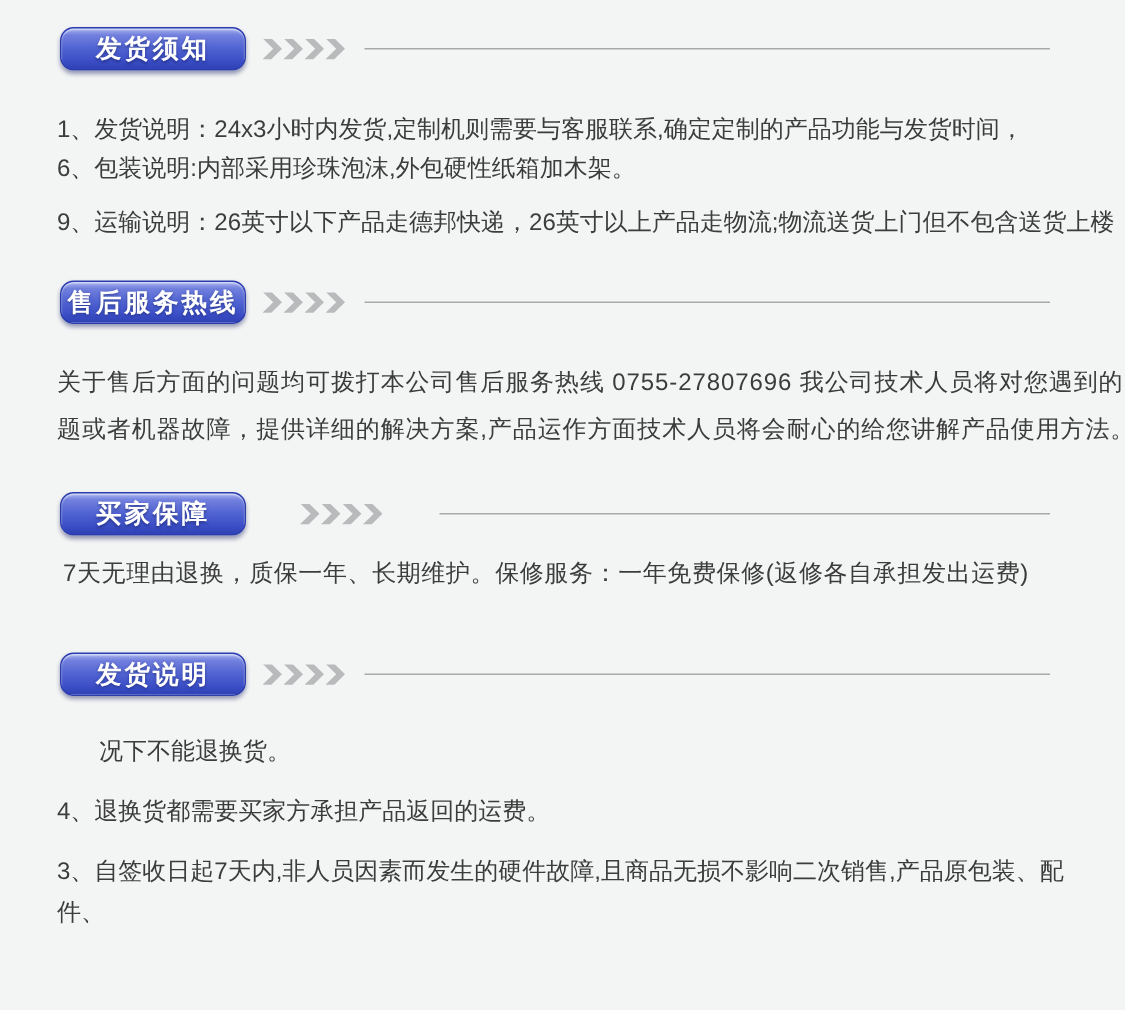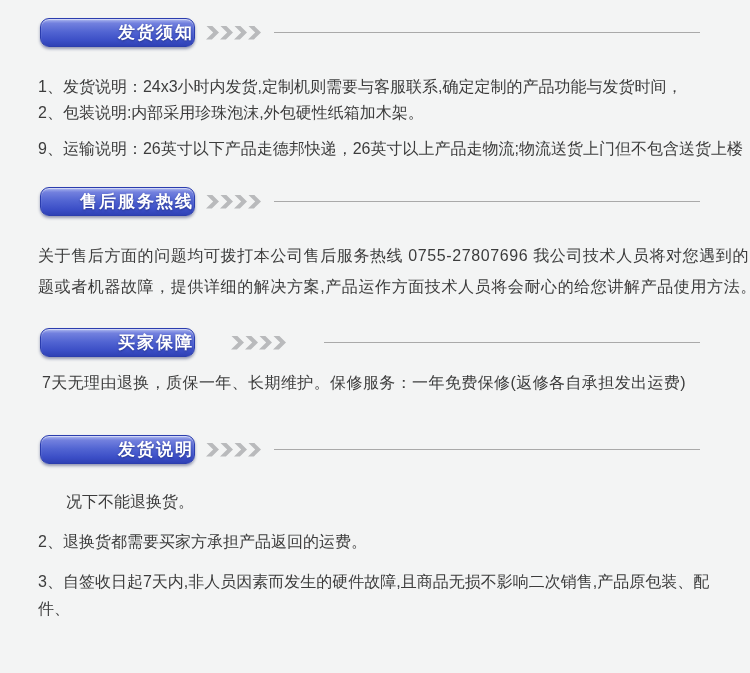--- a/index.html
+++ b/index.html
@@ -11,28 +11,27 @@
     overflow:hidden;
   }
   .section-header{
     display:flex;align-items:center;
     padding:0 50px 0 40px;
   }
   .header-btn{
     flex:0 0 auto;
     width:122px;height:27px;
     border-radius:9px;
-    text-align:right;line-height:27px;
+    text-align:center;line-height:27px;
     color:#fff;font-size:17px;font-weight:bold;letter-spacing:2px;
     background:linear-gradient(to bottom,#aab5ee 0%,#7280de 16%,#5164d2 48%,#3b4ec6 80%,#2f41b5 100%);
     border:1px solid #2b3dae;
     box-shadow:0 2px 3px rgba(30,40,100,.45), inset 0 1px 1px rgba(255,255,255,.55);
     text-shadow:0 1px 2px rgba(20,30,90,.55);
     white-space:nowrap;
-    padding-left:31px;
   }
   .arrows{display:flex;align-items:center;margin-left:11px;}
   .chev{
     width:13px;height:14px;margin-right:1px;
     background:#b9babc;
     clip-path:polygon(0 0,45% 0,100% 50%,45% 100%,0 100%,55% 50%);
   }
   .rule{flex:1;height:0;border-top:1px solid #a9a9a9;margin-left:12px;}
   .content{margin-left:38px;margin-right:38px;font-size:16px;}
   .n-item{line-height:26px;white-space:nowrap;}
@@ -60,21 +59,21 @@
     <div class="arrows">
       <span class="chev"></span>
         <span class="chev"></span>
         <span class="chev"></span>
         <span class="chev"></span>
     </div>
     <div class="rule"></div>
   </div>
   <div class="content">
     <div class="n-item">1、发货说明：24x3小时内发货,定制机则需要与客服联系,确定定制的产品功能与发货时间，</div>
-    <div class="n-item">2、包装说明:内部采用珍珠泡沫,外包硬性纸箱加木架。</div>
+    <div class="n-item">6、包装说明:内部采用珍珠泡沫,外包硬性纸箱加木架。</div>
     <div class="n-item last">9、运输说明：26英寸以下产品走德邦快递，26英寸以上产品走物流;物流送货上门但不包含送货上楼</div>
   </div>
 </div>
 
 <div class="section" id="sec-hotline">
   <div class="section-header">
     <div class="header-btn">售后服务热线</div>
     <div class="arrows">
       <span class="chev"></span>
         <span class="chev"></span>
@@ -114,20 +113,20 @@
         <span class="chev"></span>
         <span class="chev"></span>
     </div>
     <div class="rule"></div>
   </div>
   <div class="content">
     <div class="policy-item">
       <div class="cont">况下不能退换货。</div>
     </div>
     <div class="policy-item">
-      <div>2、退换货都需要买家方承担产品返回的运费。</div>
+      <div>4、退换货都需要买家方承担产品返回的运费。</div>
     </div>
     <div class="policy-item">
       <div>3、自签收日起7天内,非人员因素而发生的硬件故障,且商品无损不影响二次销售,产品原包装、配件、</div>
 
     </div>
   </div>
 </div>
 
 </body></html>

